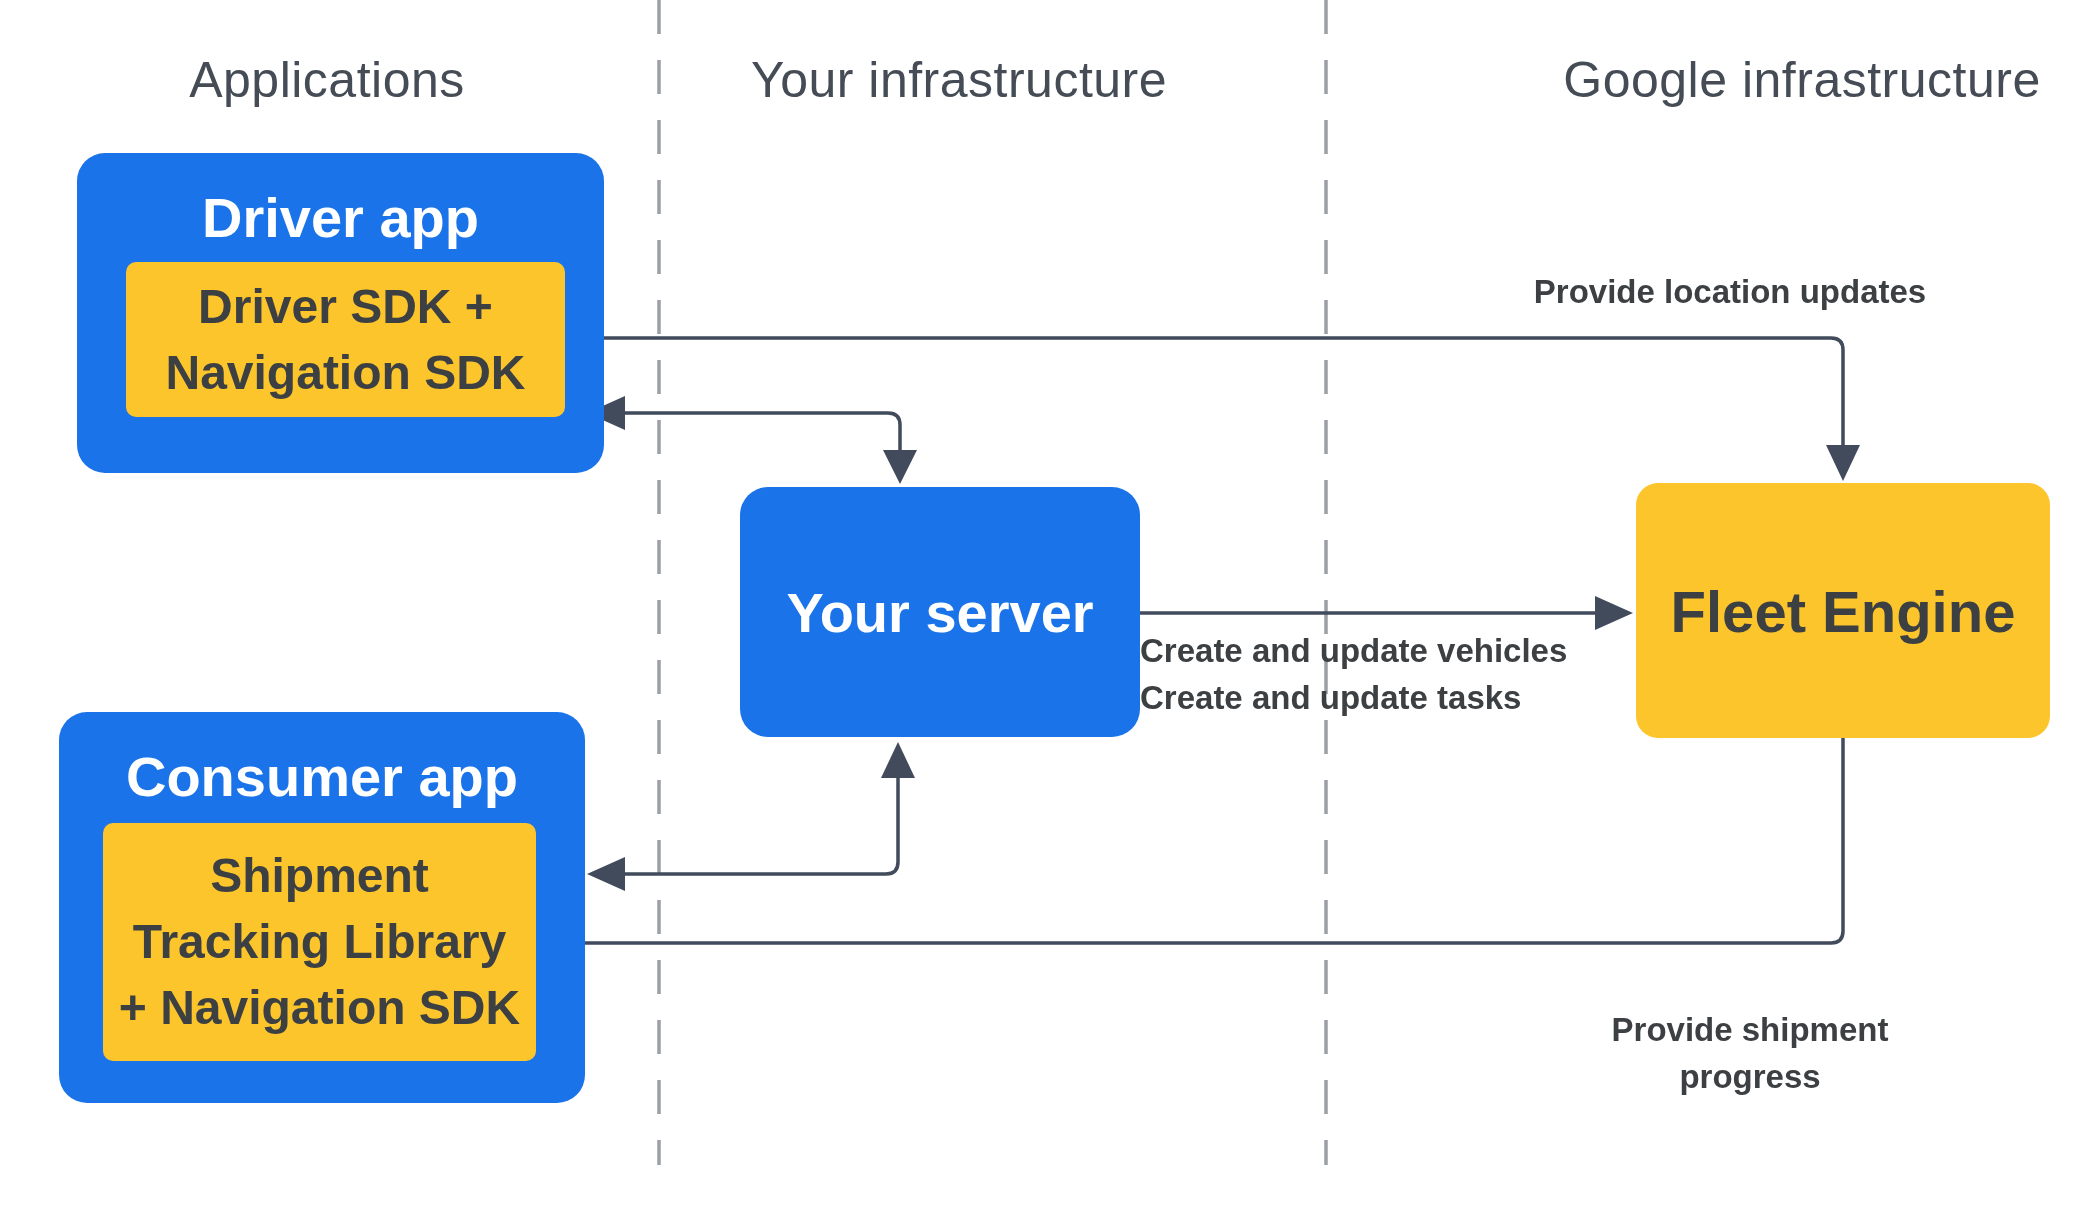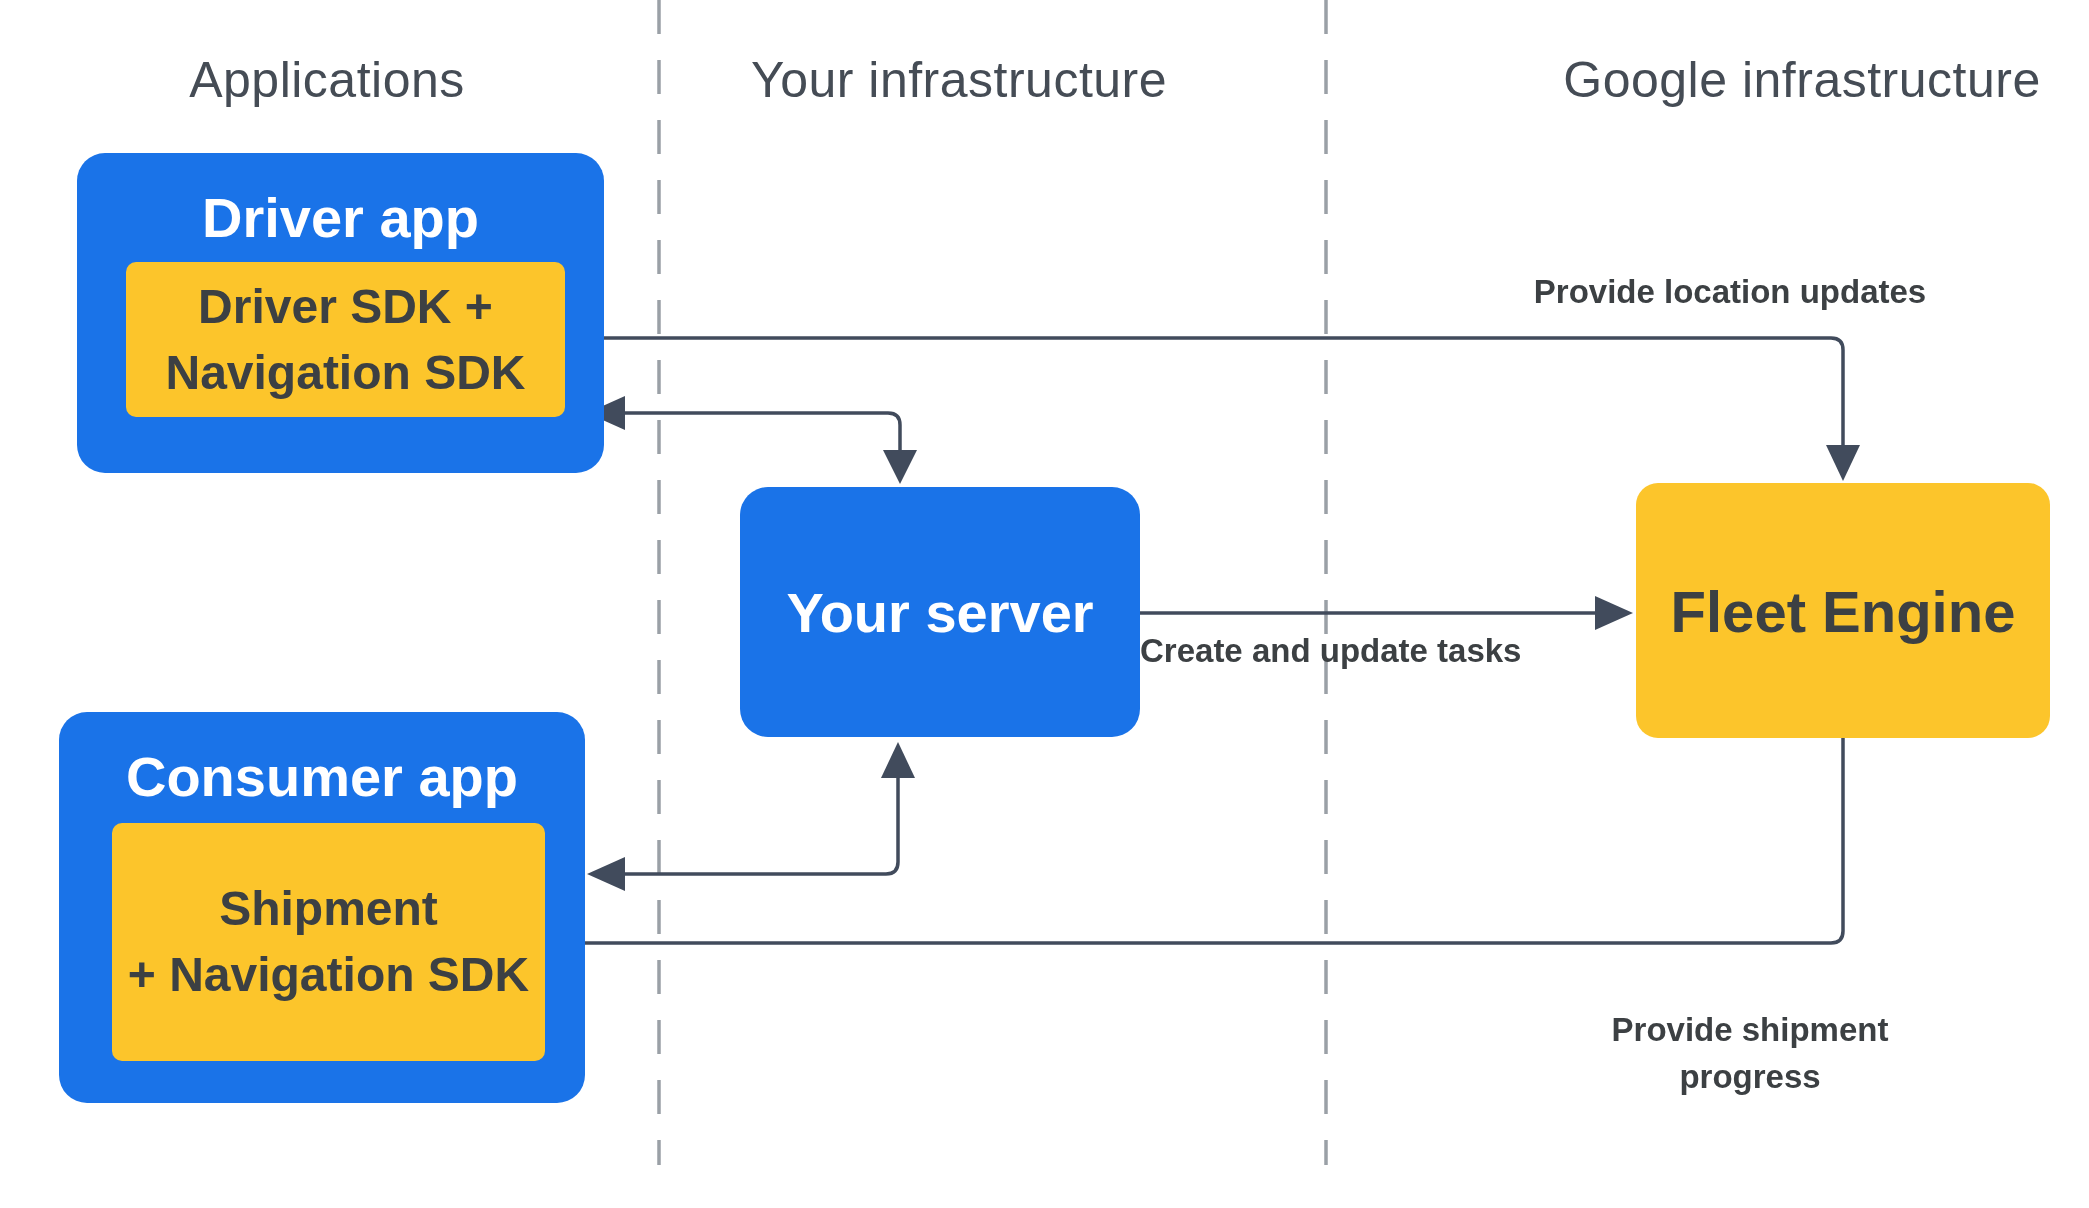--- a/index.html
+++ b/index.html
@@ -84,35 +84,37 @@
     <div class="node yellow-box" style="left:49px; top:109px; width:439px; height:155px;">
       <div class="sdk-text">
         <span>Driver SDK +</span>
         <span>Navigation SDK</span>
       </div>
     </div>
   </div>
 
   <div class="node blue-box" style="left:59px; top:712px; width:526px; height:391px;padding-left:24px;">
     <div class="app-title" style="top:30px;">Consumer app</div>
-    <div class="node yellow-box" style="left:53px; top:111px; width:433px; height:238px;text-decoration:underline;">
+    <div class="node yellow-box" style="left:44px; top:111px; width:433px; height:238px;text-decoration:underline;">
       <div class="sdk-text">
         <span>Shipment</span>
+        <span>Tracking Library</span>
         <span>+ Navigation SDK</span>
       </div>
     </div>
   </div>
 
   <div class="node blue-box" style="left:700px; top:487px; width:400px; height:250px;margin-left:40px;">
     <div class="center-title server-title">Your server</div>
   </div>
 
   <div class="node yellow-box" style="left:1636px; top:483px; width:414px; height:255px; border-radius:22px;padding-left:48px;">
     <div class="center-title fleet-title">Fleet Engine</div>
   </div>
 
   <div class="edge-label lbl-location">Provide location updates</div>
   <div class="edge-label lbl-create">
+    <span>Create and update vehicles</span>
     <span>Create and update tasks</span>
   </div>
   <div class="edge-label lbl-shipment">Provide shipment progress</div>
 
 </div>
 
 </body></html>

